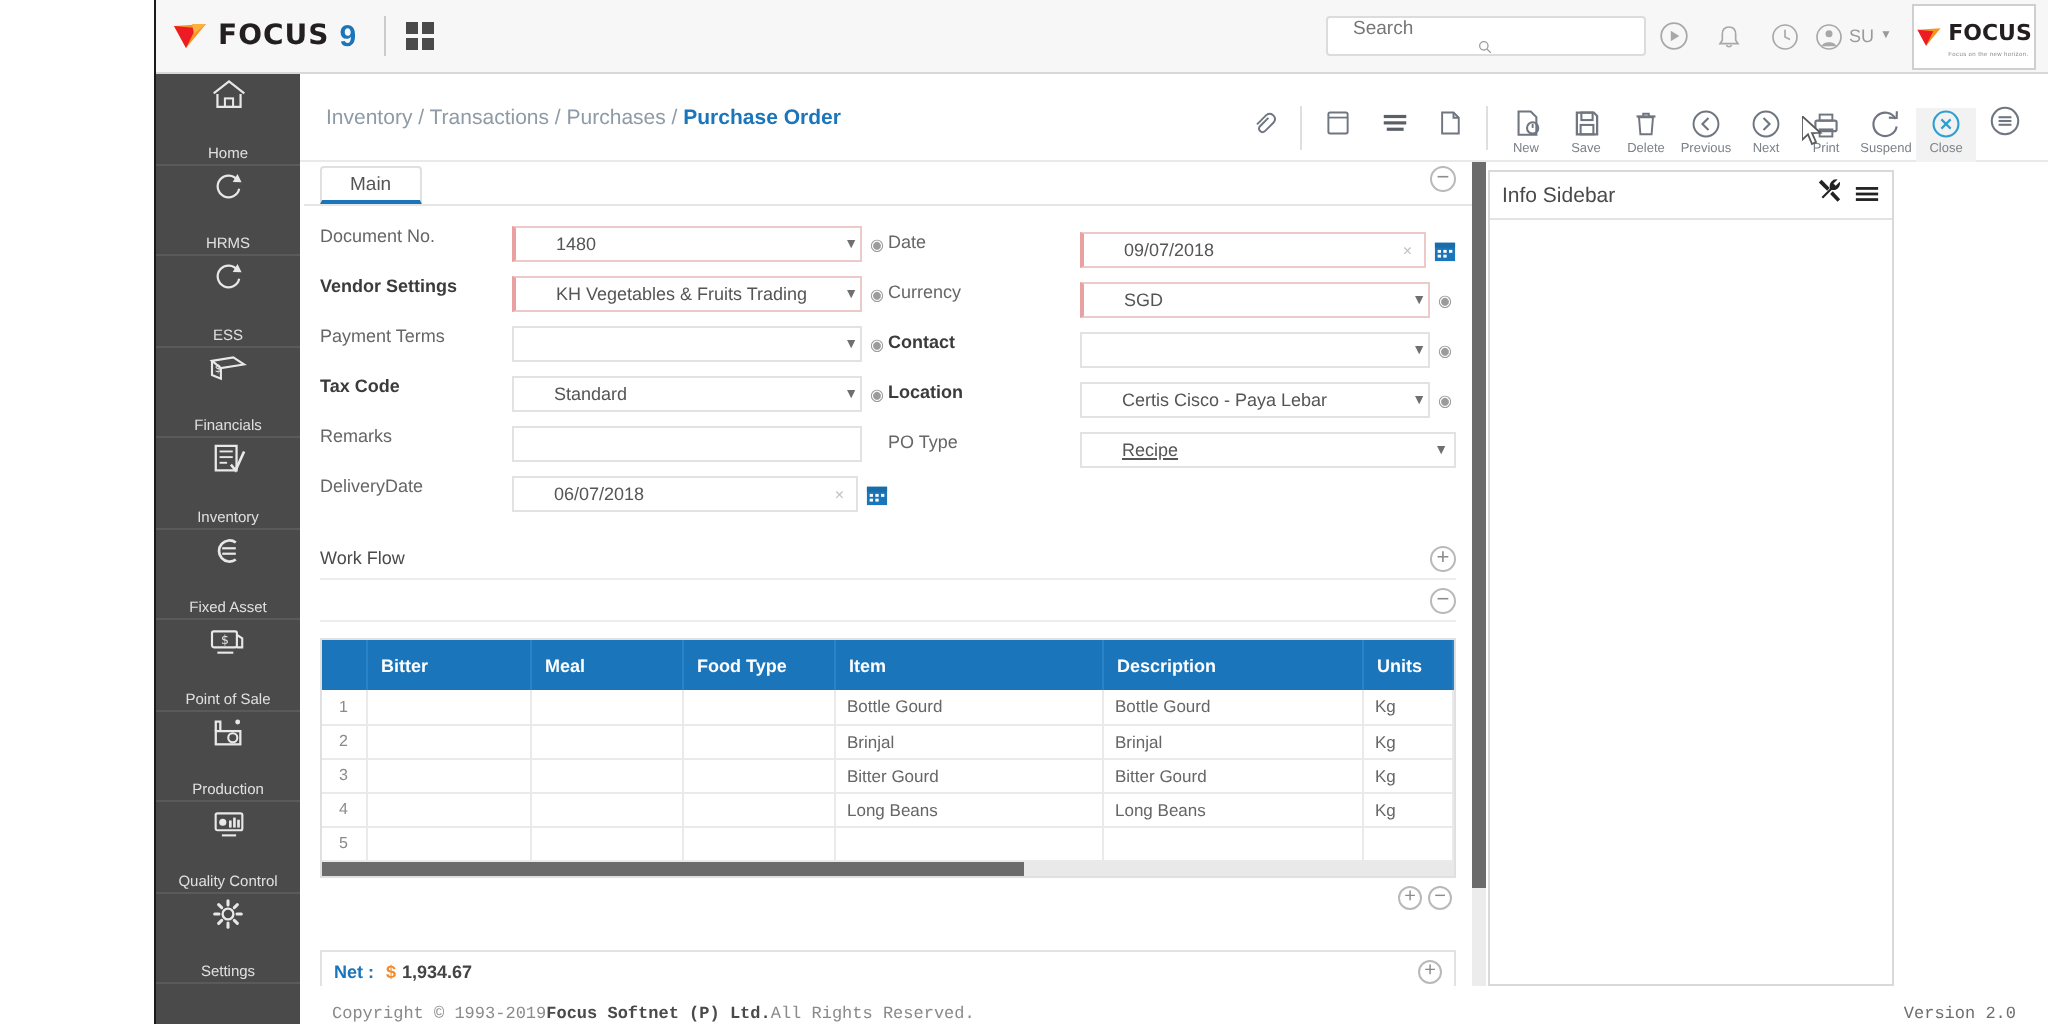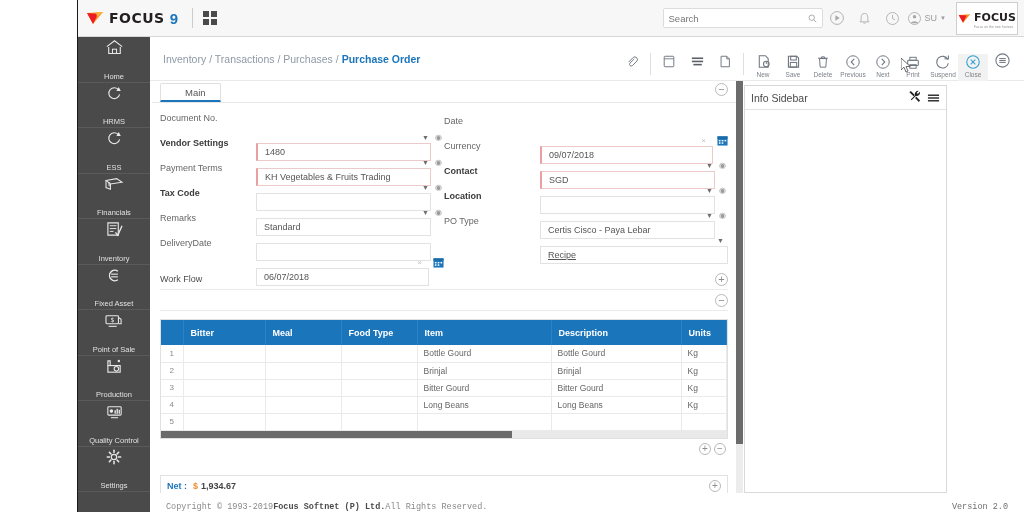--- a/index.html
+++ b/index.html
@@ -27,21 +27,21 @@
   .brand-mark { width:18px; height:18px; position:relative; }
   .brand-mark svg { display:block; }
   .brand-text { font-weight:bold; font-size:14px; letter-spacing:.5px; color:#231f20; font-family:"DejaVu Sans", sans-serif;}
   .brand-nine { color:#1b75bb; font-weight:bold; font-size:15px; }
   .brand-sep { width:1px; height:20px; background:#ccc; margin:0 10px 0 2px; }
   .grid-icon { display:grid; grid-template-columns:repeat(2,6px); grid-template-rows:repeat(2,6px); gap:2px; }
   .grid-icon i { background:#4a4a4a; display:block; width:6px; height:6px; }
   .topbar-right { margin-left:auto; display:flex; align-items:center; height:100%; }
   .searchbox {
     width:160px; height:20px; border:1px solid #dcdcdc; background:#fff;
-    display:flex; align-items:center; padding:0 5px; border-radius:2px;
+    display:flex; align-items:center; padding:0 5px; border-radius:2px;flex-direction:column;
   }
   .searchbox input {
     border:0; outline:0; flex:1; font-size:9.5px; color:#8b8b8b;
     font-family:"Liberation Sans", sans-serif; background:transparent;
   }
   .tb-icon { width:28px; height:37px; display:flex; align-items:center; justify-content:center; color:#9a9a9a; }
   .user-chip { display:flex; align-items:center; gap:3px; color:#9a9a9a; font-size:9px; padding-right:6px;}
   .logo-box {
     width:62px; height:33px; border:1px solid #cfcfcf; background:#fff;
     display:flex; align-items:center; justify-content:center; gap:3px; margin:0 6px 0 4px;
@@ -80,37 +80,37 @@
   .tool.active { background:#f2f2f2; }
 
   
   .main {
     position:absolute; left:152px; top:81px; width:584px; height:412px;
     background:#fff; overflow:hidden;
   }
   .tabrow { height:22px; border-bottom:1px solid #e6e6e6; display:flex; align-items:flex-end; padding-left:8px; position:relative;}
   .tab {
     border:1px solid #e0e0e0; border-bottom:2px solid #1b75bb; background:#fff;
-    font-size:9.5px; color:#555; padding:3px 14px 2px 24px; border-radius:2px 2px 0 0;
+    font-size:9.5px; color:#555; padding:3px 14px 2px 14px; border-radius:2px 2px 0 0;
   }
   .collapse-btn {
     position:absolute; right:8px; top:2px; width:13px; height:13px; border-radius:50%;
     border:1px solid #b9b9b9; color:#8c8c8c; font-size:11px; line-height:10px; text-align:center; cursor:pointer; background:#fff;
   }
 
   .formgrid { display:flex; padding:10px 8px 0 8px; }
   .col { width:50%; }
   .frow { display:flex; align-items:flex-start; height:25px; }
   .flabel { font-size:9px; color:#666; width:96px; flex:0 0 96px; }
   .flabel.bold { font-weight:bold; color:#3b3b3b; }
   .fctl { flex:1; position:relative; display:flex; align-items:center; }
   .finput {
     flex:1; height:18px; border:1px solid #e2e2e2; background:#fff;
-    font-size:9px; color:#555; padding:0 16px 0 7px; line-height:17px; white-space:nowrap;
-    overflow:hidden; text-overflow:ellipsis;margin-top:30px;
+    font-size:9px; color:#555; padding:0 16px 0 20px; line-height:17px; white-space:nowrap;
+    overflow:hidden; text-overflow:ellipsis;
   }
   .finput.req { border-left:2px solid #e8a0a0; border-top:1px solid #edcaca; border-bottom:1px solid #edcaca; border-right:1px solid #edcaca;}
   .caret { position:absolute; right:15px; color:#6f6f6f; font-size:7px; pointer-events:none; }
   .caret.solo { right:4px; }
   .gear-sm { width:11px; text-align:center; color:#9b9b9b; font-size:8px; margin-left:2px;}
   .clearx { position:absolute; right:22px; color:#c2c2c2; font-size:8px; }
   .calbtn { width:12px; height:12px; margin-left:3px; color:#1b75bb; display:flex; align-items:center; justify-content:center;}
 
   .section-line {
     display:flex; align-items:center; height:21px; border-bottom:1px solid #ececec;

